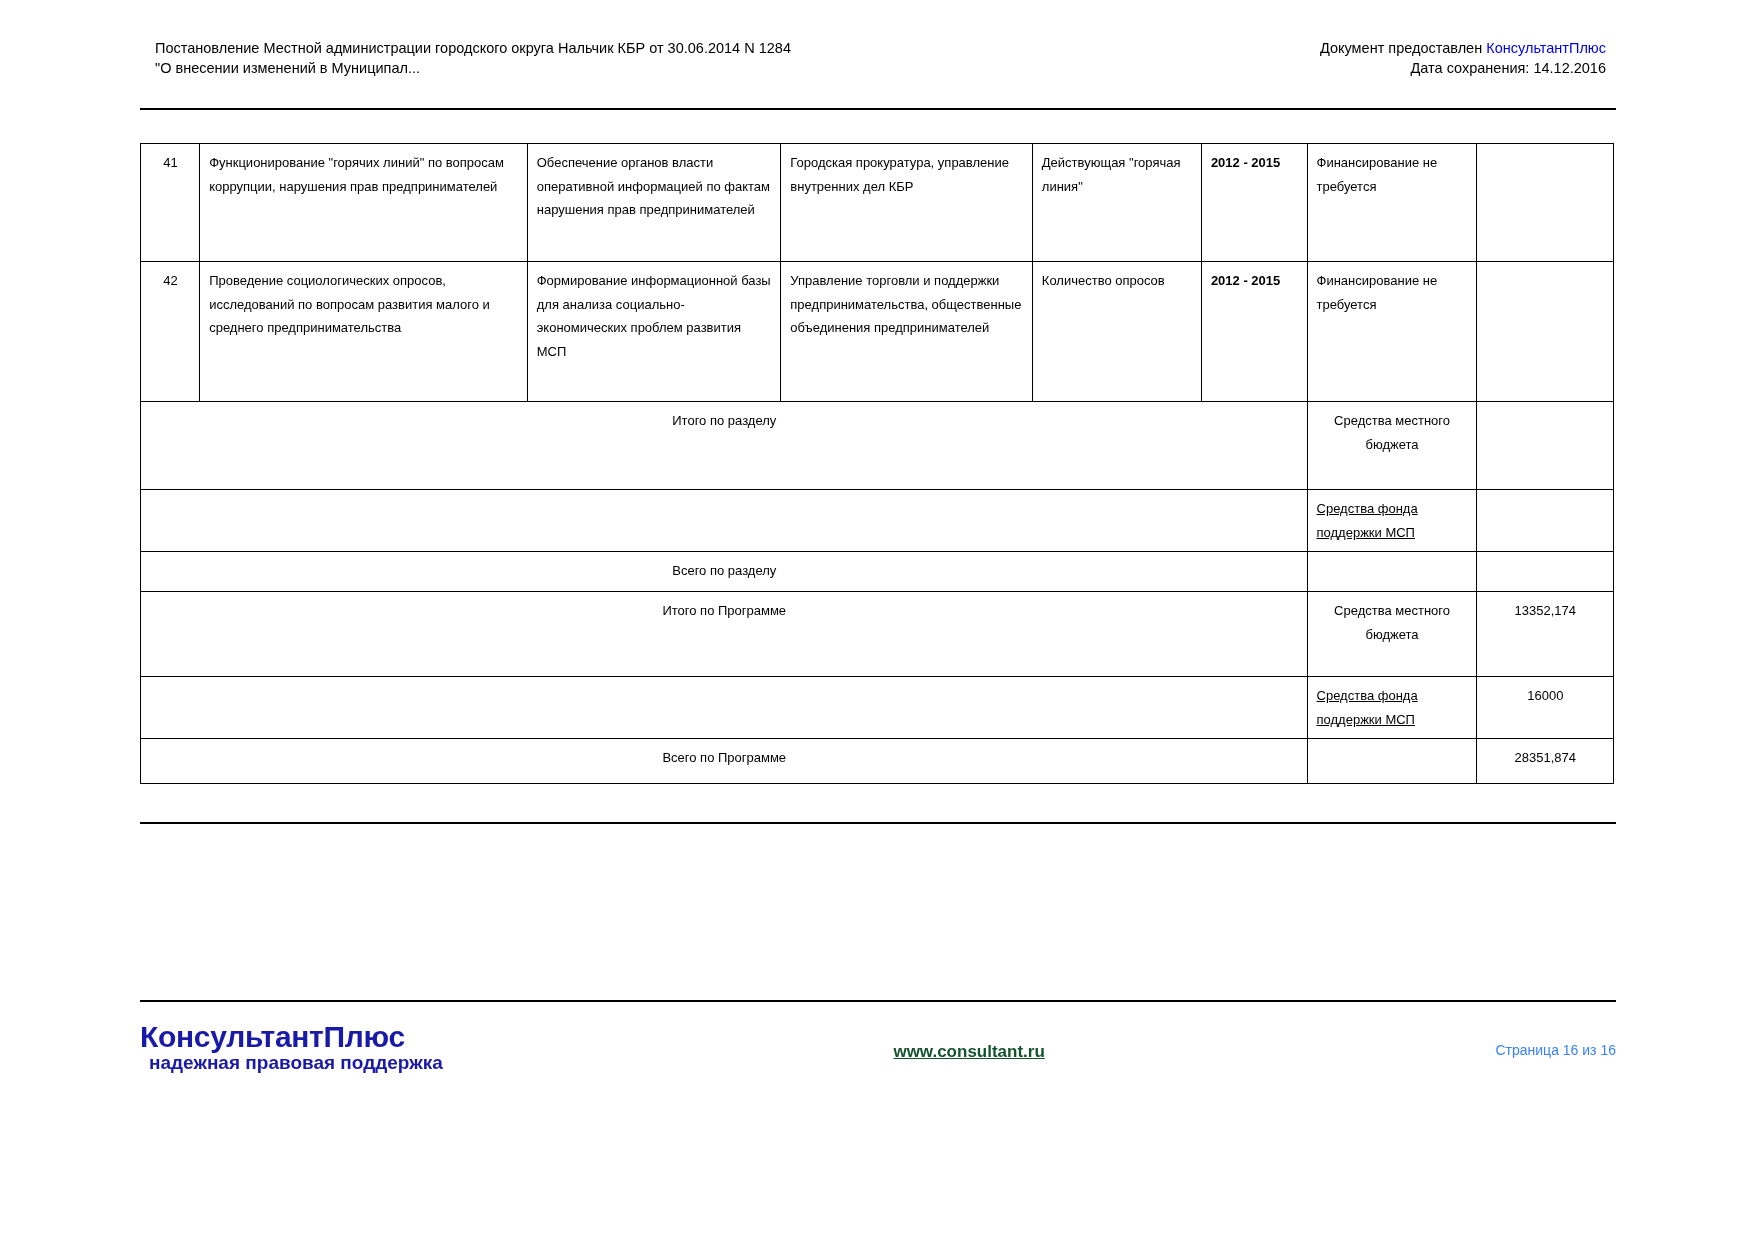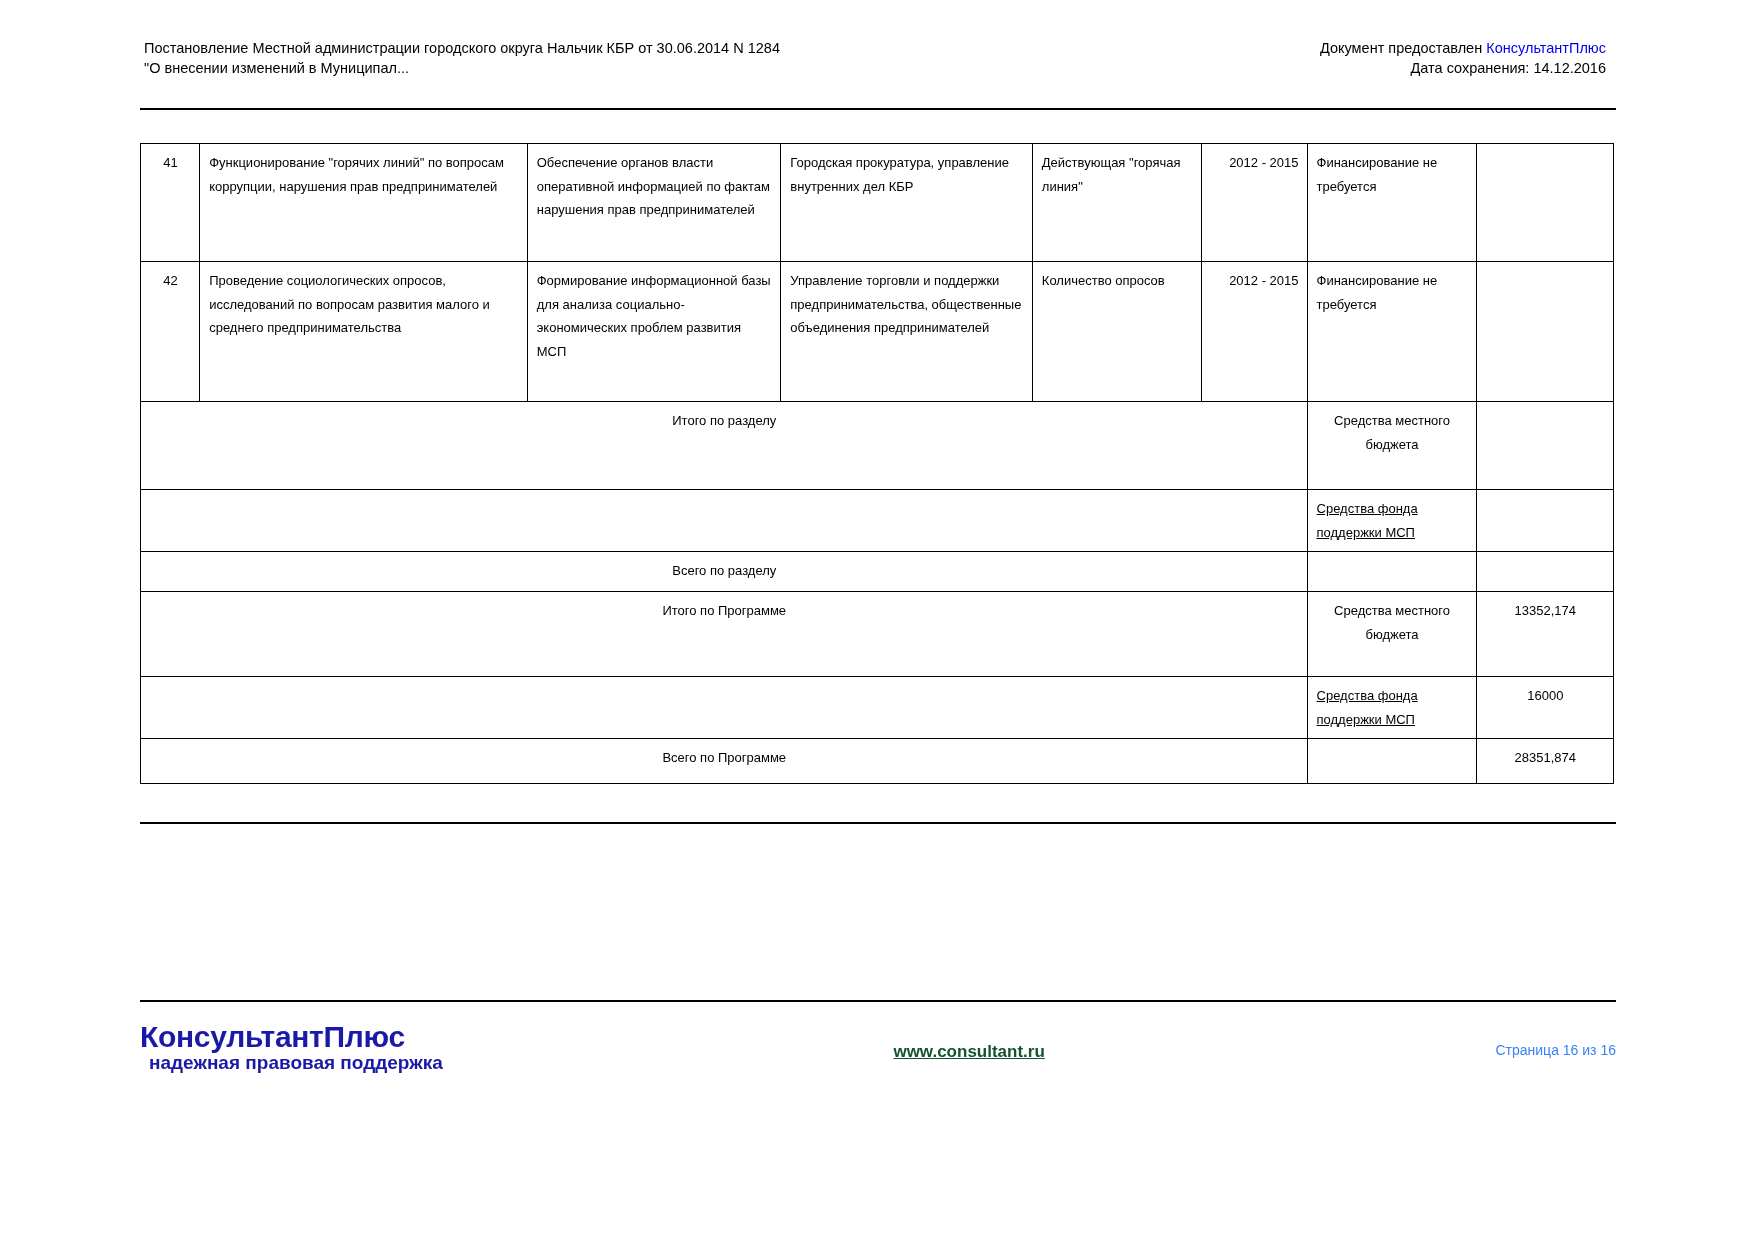--- a/index.html
+++ b/index.html
@@ -16,21 +16,21 @@
     width: 1754px;
     height: 1240px;
     background: #ffffff;
     overflow: hidden;
     box-sizing: border-box;
   }
 
   
   .page-header {
     position: absolute;
-    left: 144px;
+    left: 155px;
     top: 38px;
     right: 148px;
     display: flex;
     justify-content: space-between;
     align-items: flex-start;
   }
   .header-left {
     font-size: 14.5px;
     line-height: 20px;
     max-width: 780px;
@@ -72,21 +72,22 @@
     padding: 7px 8px 7px 9px;
     word-wrap: break-word;
     overflow-wrap: break-word;
   }
   td.c-num {
     text-align: center;
     padding-left: 4px;
     padding-right: 4px;
   }
   td.c-center {
-    text-align: right;
+    text-align: left;
+    font-weight: bold;
   }
   .summary-label {
     text-align: center;
     padding-top: 8px;
   }
   .fund-cell-center {
     text-align: center;
   }
   .fund-cell-left {
     text-align: left;

